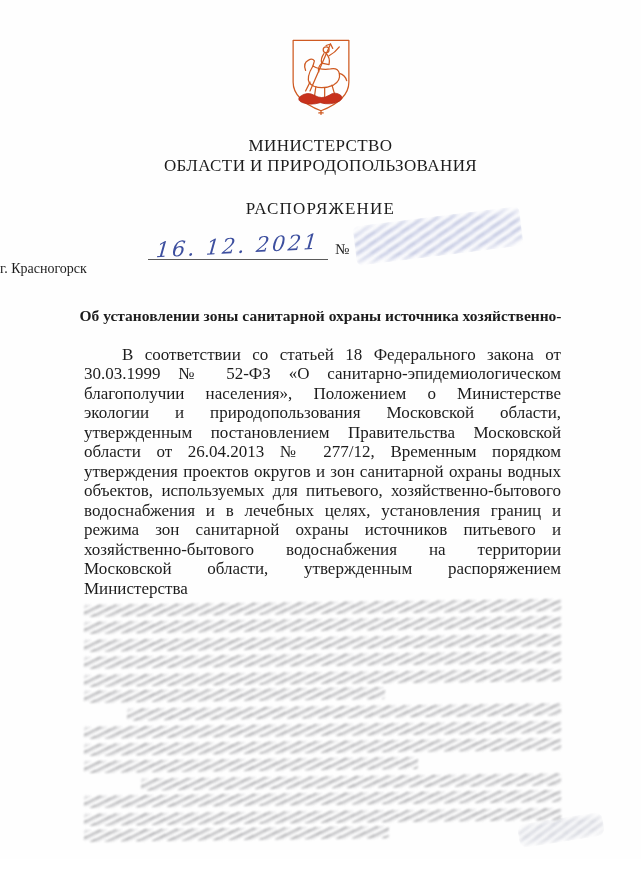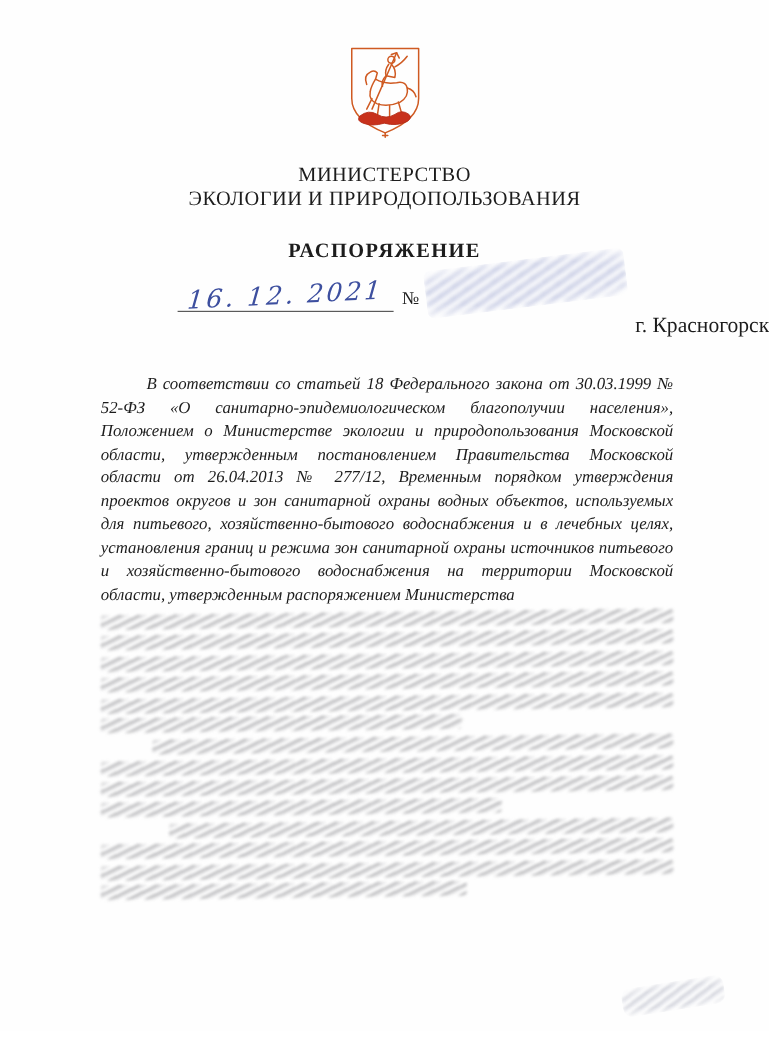--- a/index.html
+++ b/index.html
@@ -8,21 +8,21 @@
     width:641px;height:859px;
     background:#fefefe;
     font-family:"Liberation Serif","DejaVu Serif",serif;
     color:#1c1c1c;
     overflow:hidden;
   }
   
   .emblem-wrap{padding-top:38px;display:flex;justify-content:center;}
   
   .ministry{margin-top:20px;text-align:center;font-size:17px;line-height:19.5px;letter-spacing:0.4px;}
-  .doc-type{margin-top:24px;text-align:center;font-size:17px;font-weight:bold;letter-spacing:1.2px;}
+  .doc-type{margin-top:24px;text-align:center;font-size:17px;font-weight:normal;letter-spacing:1.2px;}
   
   .dateline{position:relative;margin:5px 0 0 148px;height:36px;display:flex;align-items:flex-end;}
   .date-underline{display:inline-block;width:180px;border-bottom:1.4px solid #5a5a5a;text-align:center;}
   .hand-date{
     display:inline-block;
     font-family:"DejaVu Serif",serif;font-style:italic;
     color:#3d4f9f;font-size:21px;letter-spacing:2.5px;
     transform:rotate(-3deg) skewX(-8deg);
     padding-bottom:1px;
   }
@@ -30,28 +30,28 @@
   .num-smudge{
     position:absolute;left:206px;top:-8px;width:168px;height:40px;
     background:
       repeating-linear-gradient(152deg, rgba(72,88,165,0.45) 0 1.6px, rgba(150,160,210,0.30) 1.6px 4px, rgba(255,255,255,0.02) 4px 8px);
     filter:blur(1.6px);
     transform:rotate(-7deg);
     border-radius:6px;
     -webkit-mask-image:radial-gradient(ellipse 90% 70% at 50% 50%, #000 55%, transparent 100%);
             mask-image:radial-gradient(ellipse 90% 70% at 50% 50%, #000 55%, transparent 100%);
   }
-  .city{text-align:right;font-size:18px;margin-top:1px;}
+  .city{text-align:left;font-size:14px;margin-top:1px;}
   
   .title{margin-top:29px;text-align:center;font-weight:bold;font-size:15.5px;line-height:19.5px;}
   
   .body-par{
     margin:19px 80px 0 84px;
-    font-size:14px;line-height:19.5px;
-    text-align:justify;text-indent:38px;font-style:italic;
+    font-size:17px;line-height:19.5px;
+    text-align:justify;text-indent:38px;
   }
   
   .redacted{margin:4px 80px 0 84px;}
   .rl{
     height:12px;margin-bottom:5.4px;border-radius:3px;
     background:
       repeating-linear-gradient(155deg, rgba(95,95,100,0.50) 0 1.5px, rgba(165,165,170,0.32) 1.5px 3.6px, rgba(255,255,255,0.03) 3.6px 6.5px);
     filter:blur(1.25px);
     transform:skewY(-0.7deg);
   }
@@ -92,34 +92,35 @@
         <path d="M34 38 Q44 44 58 42 Q68 40 70 48 Q72 58 62 64 Q48 70 36 66 Q26 62 28 52 Q29 46 34 38"></path>
         <path d="M38 66 L36 80 M50 68 L50 82 M60 64 L64 78 M30 60 L24 72"></path>
         <path d="M70 48 Q78 50 80 58"></path>
       </g>
       <path d="M16 80 Q26 72 36 78 Q46 84 56 78 Q64 72 72 78 Q76 82 70 86 Q58 92 44 88 Q30 92 20 88 Q12 85 16 80 Z" fill="#c8311c" stroke="#b42a16" stroke-width="1"></path>
     </svg>
   </div>
 
   <div class="ministry">
     <div>МИНИСТЕРСТВО</div>
-    <div>ЭКОЛОГИИ И ПРИРОДОПОЛЬЗОВАНИЯ</div>
+    <div>ОБЛАСТИ И ПРИРОДОПОЛЬЗОВАНИЯ</div>
   </div>
 
   <div class="doc-type">РАСПОРЯЖЕНИЕ</div>
 
   <div class="dateline">
     <span class="date-underline"><span class="hand-date">16. 12. 2021</span></span>
     <span class="no-sign">№</span>
     <span class="num-smudge"></span>
   </div>
 
   <div class="city">г. Красногорск</div>
 
   <div class="title">
+    <div>Об установлении зоны санитарной охраны источника хозяйственно-</div>
   </div>
 
   <div class="body-par">В соответствии со статьей 18 Федерального закона от 30.03.1999 № 52-ФЗ «О санитарно-эпидемиологическом благополучии населения», Положением о Министерстве экологии и природопользования Московской области, утвержденным постановлением Правительства Московской области от 26.04.2013 № 277/12, Временным порядком утверждения проектов округов и зон санитарной охраны водных объектов, используемых для питьевого, хозяйственно-бытового водоснабжения и в лечебных целях, установления границ и режима зон санитарной охраны источников питьевого и хозяйственно-бытового водоснабжения на территории Московской области, утвержденным распоряжением Министерства</div>
 
   <div class="redacted">
     <div class="rl"></div>
     <div class="rl"></div>
     <div class="rl"></div>
     <div class="rl"></div>
     <div class="rl"></div>

